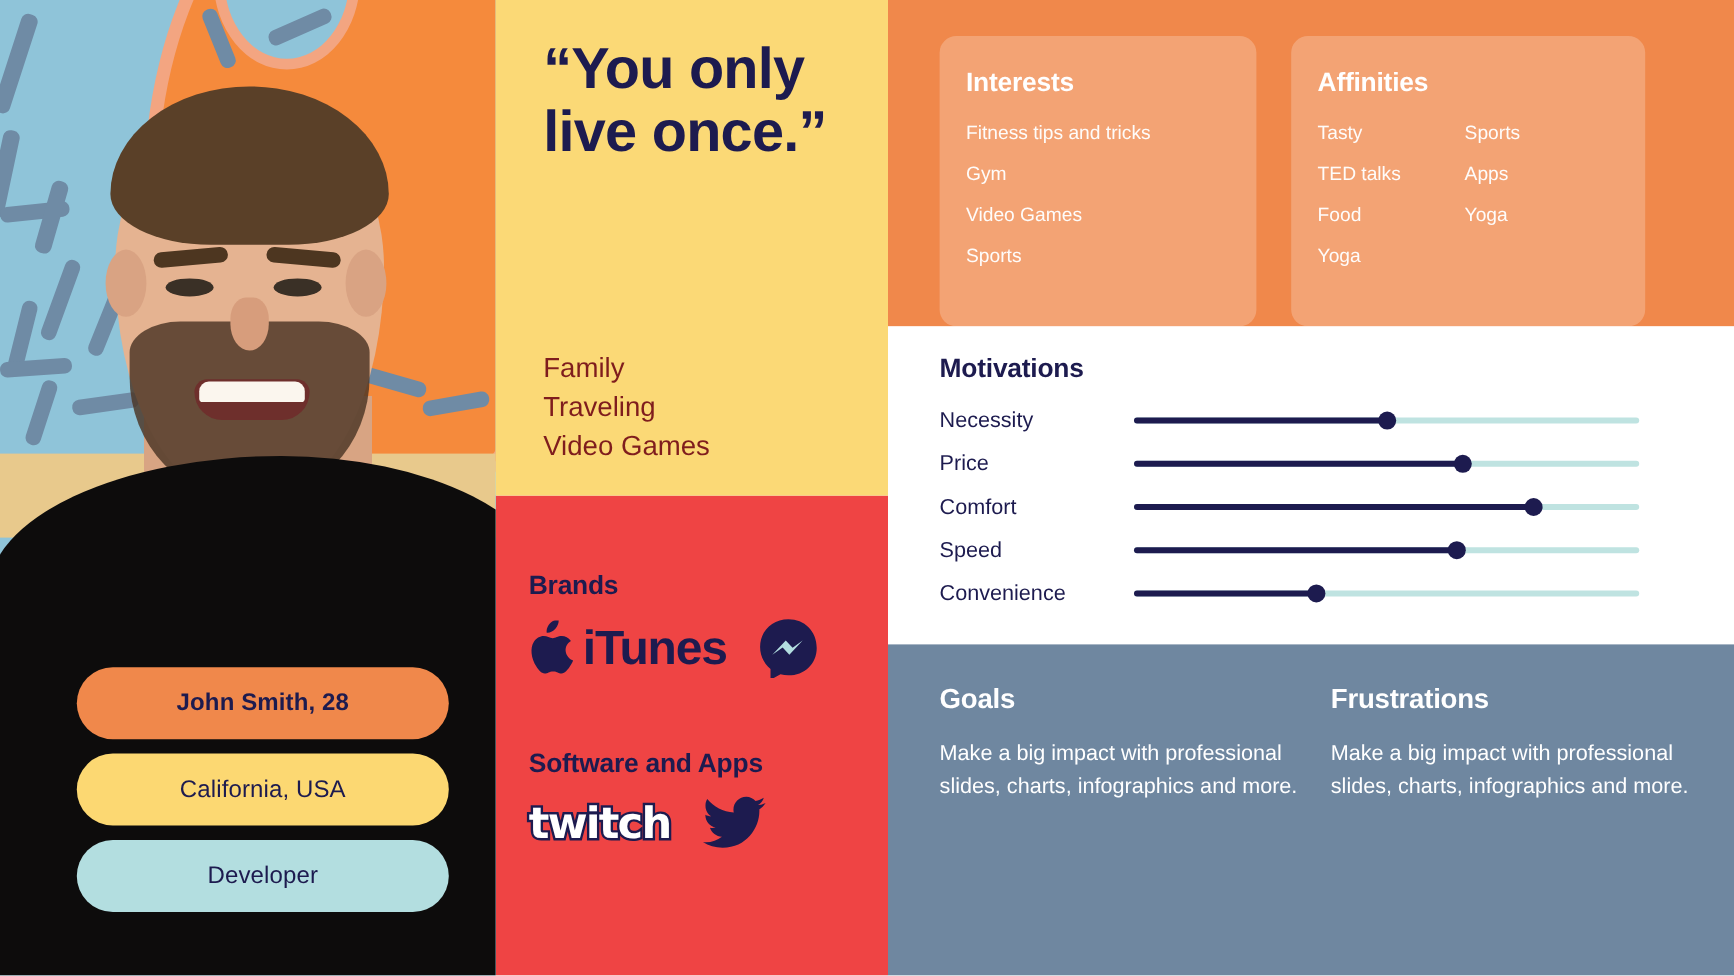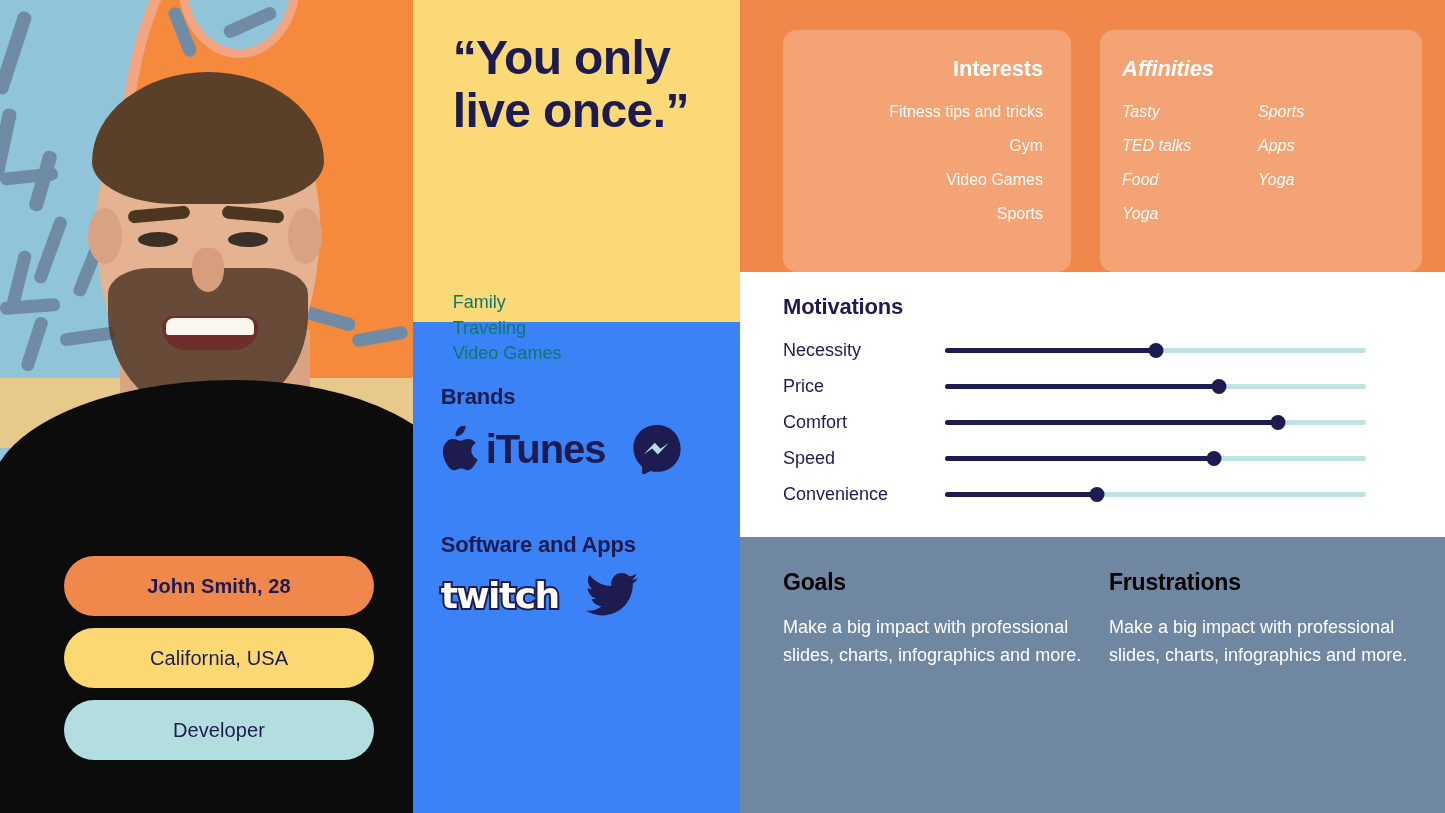--- a/index.html
+++ b/index.html
@@ -55,61 +55,61 @@
   .pill {
     height: 60px; border-radius: 32px; display: flex; align-items: center; justify-content: center;
     color: #1d1b4f; font-size: 20px; letter-spacing: .1px;
   }
   .pill.name { background: #f0884b; font-weight: bold; }
   .pill.loc { background: #fcd872; }
   .pill.role { background: #b3dee0; }
 
   
   .mid-col { width: 330px; height: 813px; display: flex; flex-direction: column; }
-  .quote-panel { height: 322px; background: #fbd976; padding: 32px 28px 0 40px; position: relative; }
+  .quote-panel { height: 413px; background: #fbd976; padding: 32px 28px 0 40px; position: relative; }
   .quote {
     font-size: 48px; font-weight: bold; color: #1d1b4f; line-height: 1.1; letter-spacing: -.6px;
   }
   .quote-line { display: block; }
-  .hobbies { position: absolute; left: 40px; top: 290px; color: #0f766e; font-size: 18px; line-height: 1.42; }
-  .brands-panel { flex: 1; background: #3b82f6; padding: 62px 28px 0 28px; }
+  .hobbies { position: absolute; left: 40px; top: 290px; color: #7f1d1d; font-size: 23px; line-height: 1.42; }
+  .brands-panel { flex: 1; background: #ef4444; padding: 62px 28px 0 28px; }
   .sec-title { font-size: 22px; font-weight: bold; color: #1d1b4f; letter-spacing: -.2px; }
   .logo-row { display: flex; align-items: center; gap: 26px; margin-top: 14px; }
   .itunes { display: flex; align-items: center; gap: 5px; }
   .itunes-word { font-size: 40px; font-weight: bold; color: #1d1b4f; letter-spacing: -1px; }
   .brands-gap { height: 58px; }
   .twitch-word {
     font-size: 36px; font-weight: bold; color: #fff; letter-spacing: -1.5px;
     -webkit-text-stroke: 4px #1d1b4f; paint-order: stroke fill; font-family: "DejaVu Sans", sans-serif;
   }
 
   
   .right-col { flex: 1; display: flex; flex-direction: column; }
   .interests-panel { height: 272px; background: #f0884b; display: flex; gap: 29px; padding: 30px 22px 0 43px; }
   .icard { background: rgba(255,255,255,.23); border-radius: 14px; padding: 26px 28px 22px 22px; }
-  .icard.interests { width: 288px; text-align: right; }
-  .icard.affinities { width: 322px; font-style: italic; }
+  .icard.interests { width: 264px; }
+  .icard.affinities { width: 295px; }
   .icard h3 { color: #fff; font-size: 22px; font-weight: bold; margin-bottom: 13px; letter-spacing: -.2px; }
   .icard li { color: #fff; font-size: 16px; list-style: none; line-height: 2.13; opacity: .97; }
   .aff-grid { display: grid; grid-template-columns: 1fr 1fr; }
 
   .motiv-panel { height: 265px; background: #fff; padding: 22px 0 0 43px; }
   .motiv-title { font-size: 22px; font-weight: bold; color: #1d1b4f; letter-spacing: -.2px; }
   .motiv-rows { margin-top: 12px; }
   .motiv-row { display: flex; align-items: center; height: 36px; }
   .motiv-label { width: 162px; font-size: 18px; color: #1d1b4f; }
   .slider { position: relative; width: 421px; height: 18px; display: flex; align-items: center; }
   .track { position: absolute; left: 0; right: 0; height: 5px; background: #bfe3e1; border-radius: 3px; }
   .fill { position: absolute; left: 0; height: 5px; background: #1d1b4f; border-radius: 3px; }
   .knob { position: absolute; width: 15px; height: 15px; background: #1d1b4f; border-radius: 50%; transform: translateX(-50%); }
 
   .gf-panel { flex: 1; background: #6f87a0; display: flex; padding: 32px 30px 0 43px; }
   .gf-col { width: 306px; }
   .gf-col + .gf-col { margin-left: 20px; }
-  .gf-col h3 { color: #000000; font-size: 23px; font-weight: bold; margin-bottom: 18px; letter-spacing: -.2px; }
+  .gf-col h3 { color: #ffffff; font-size: 23px; font-weight: bold; margin-bottom: 18px; letter-spacing: -.2px; }
   .gf-col p { color: #fff; font-size: 18px; line-height: 1.53; }
 </style>
 </head>
 <body>
 
 <div class="persona">
 
   <div class="photo-col">
     <div class="mural">
       <div class="mural-blob"></div>

